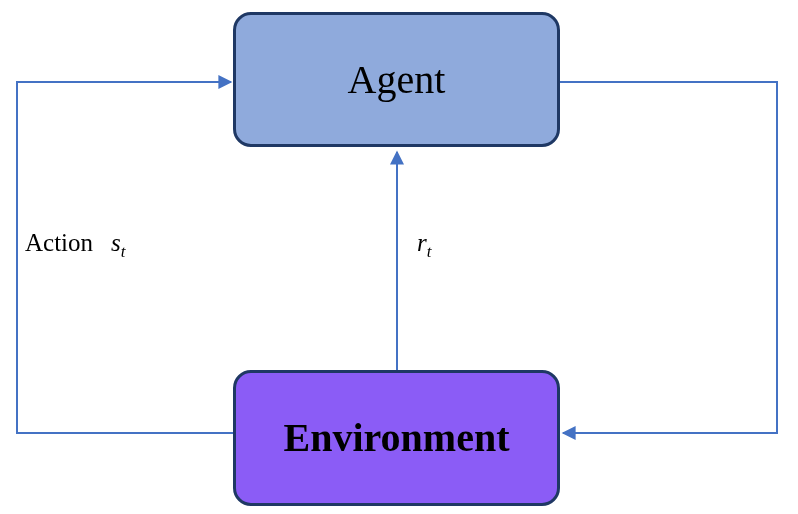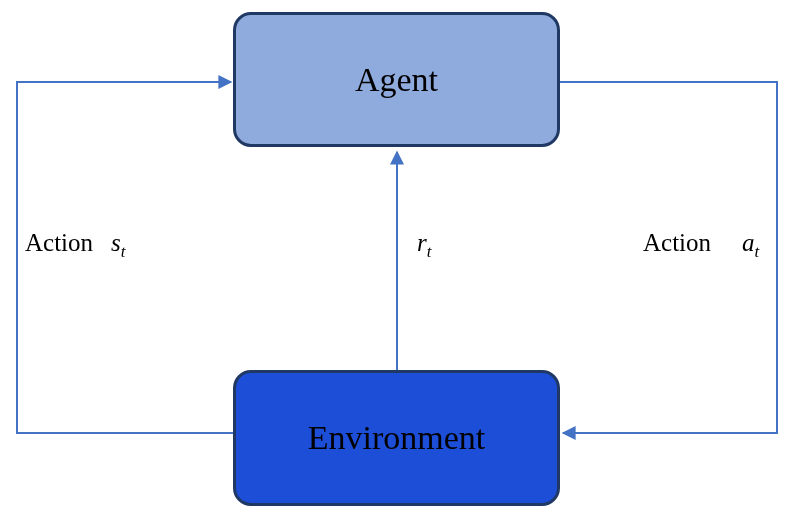--- a/index.html
+++ b/index.html
@@ -31,36 +31,37 @@
   }
   .node {
     position: absolute;
     z-index: 2;
     display: flex;
     align-items: center;
     justify-content: center;
     border: 3px solid #1F3864;
     border-radius: 18px;
     box-sizing: border-box;
-    font-size: 34px;
+    font-size: 40px;
     line-height: 1;
   }
   .node-agent {
     left: 233px;
     top: 12px;
     width: 327px;
     height: 135px;
     background: #8FAADC;
   }
   .node-environment {
     left: 233px;
     top: 370px;
     width: 327px;
     height: 136px;
-    background: #1d4ed8;
+    background: #8b5cf6;
+    font-weight: bold;
   }
   .edge-label {
     position: absolute;
     z-index: 2;
     font-size: 25px;
     line-height: 30px;
     white-space: nowrap;
   }
   .label-state  { left: 25px;  top: 228px; }
   .label-reward-word { left: 301px; top: 228px; }
@@ -103,17 +104,14 @@
   </div>
 
   <div class="edge-label label-state">
     <span>Action</span><span class="gap-state"></span><span class="math-sym"><span>s</span><sub>t</sub></span>
   </div>
 
   <div class="edge-label label-reward-sym">
     <span class="math-sym"><span>r</span><sub>t</sub></span>
   </div>
 
-  <div class="edge-label label-action">
-    <span>Action</span><span class="gap-action"></span><span class="math-sym"><span>a</span><sub>t</sub></span>
-  </div>
 
 </div>
 
 </body></html>

